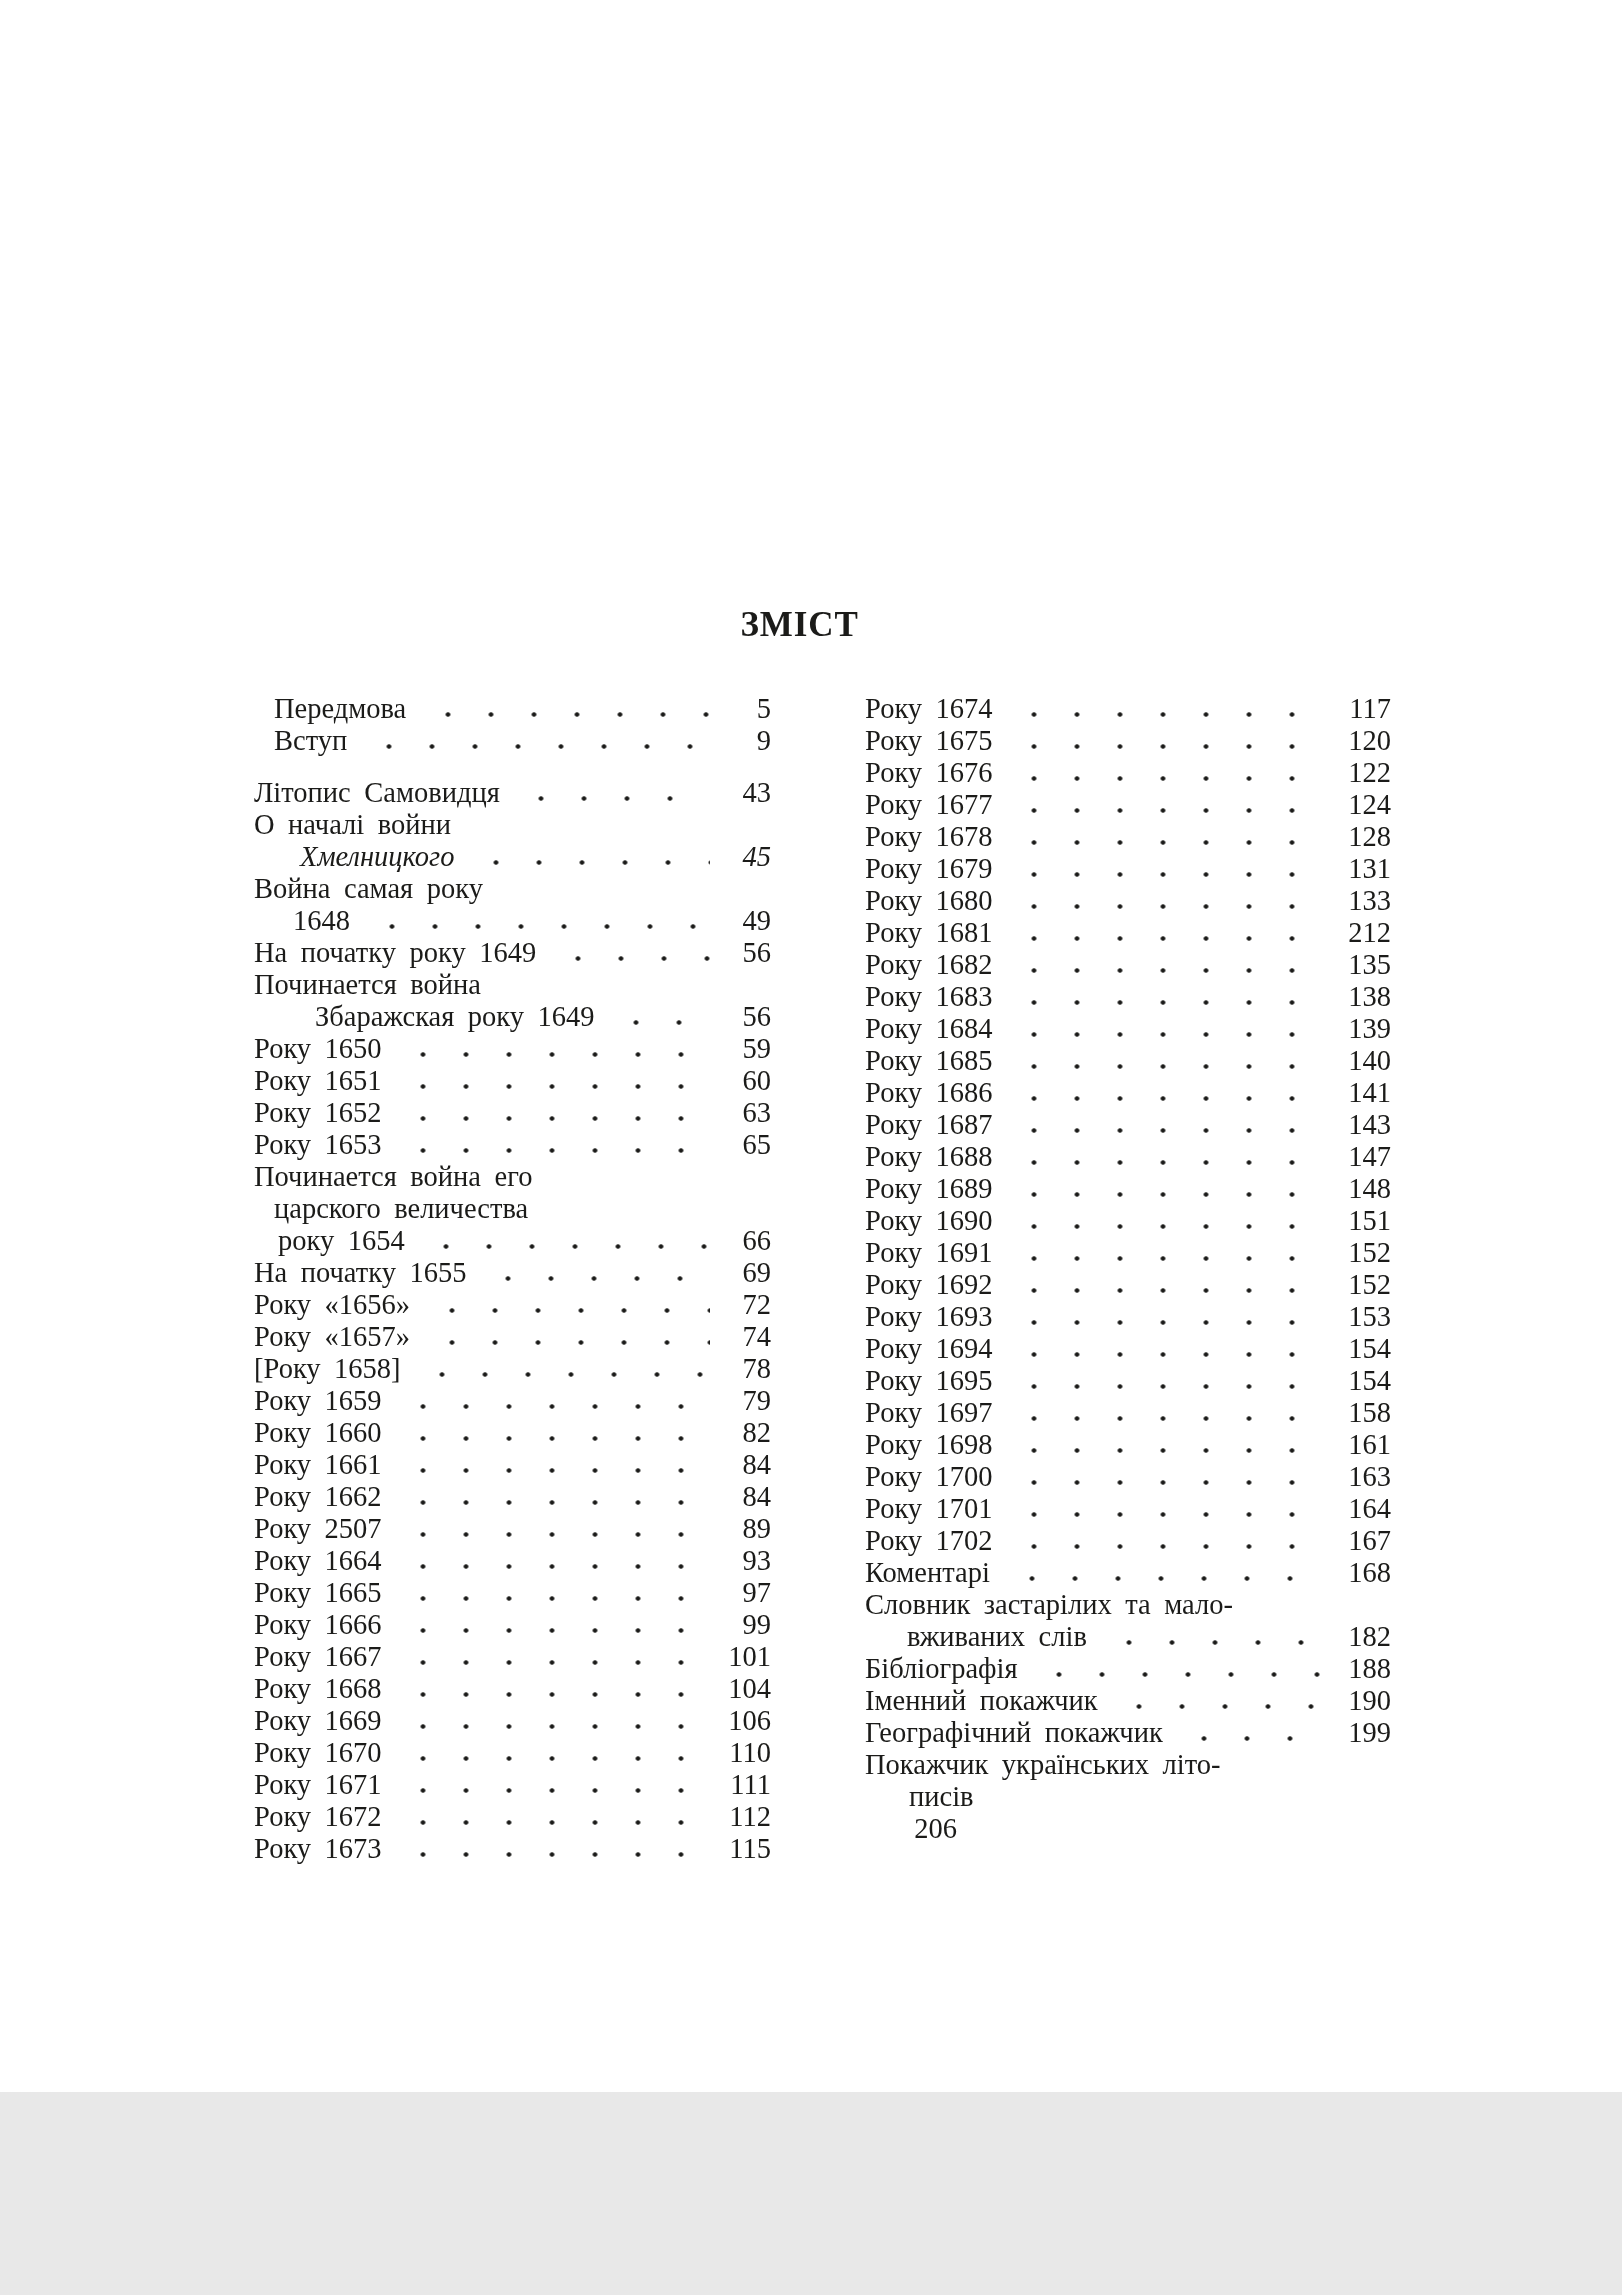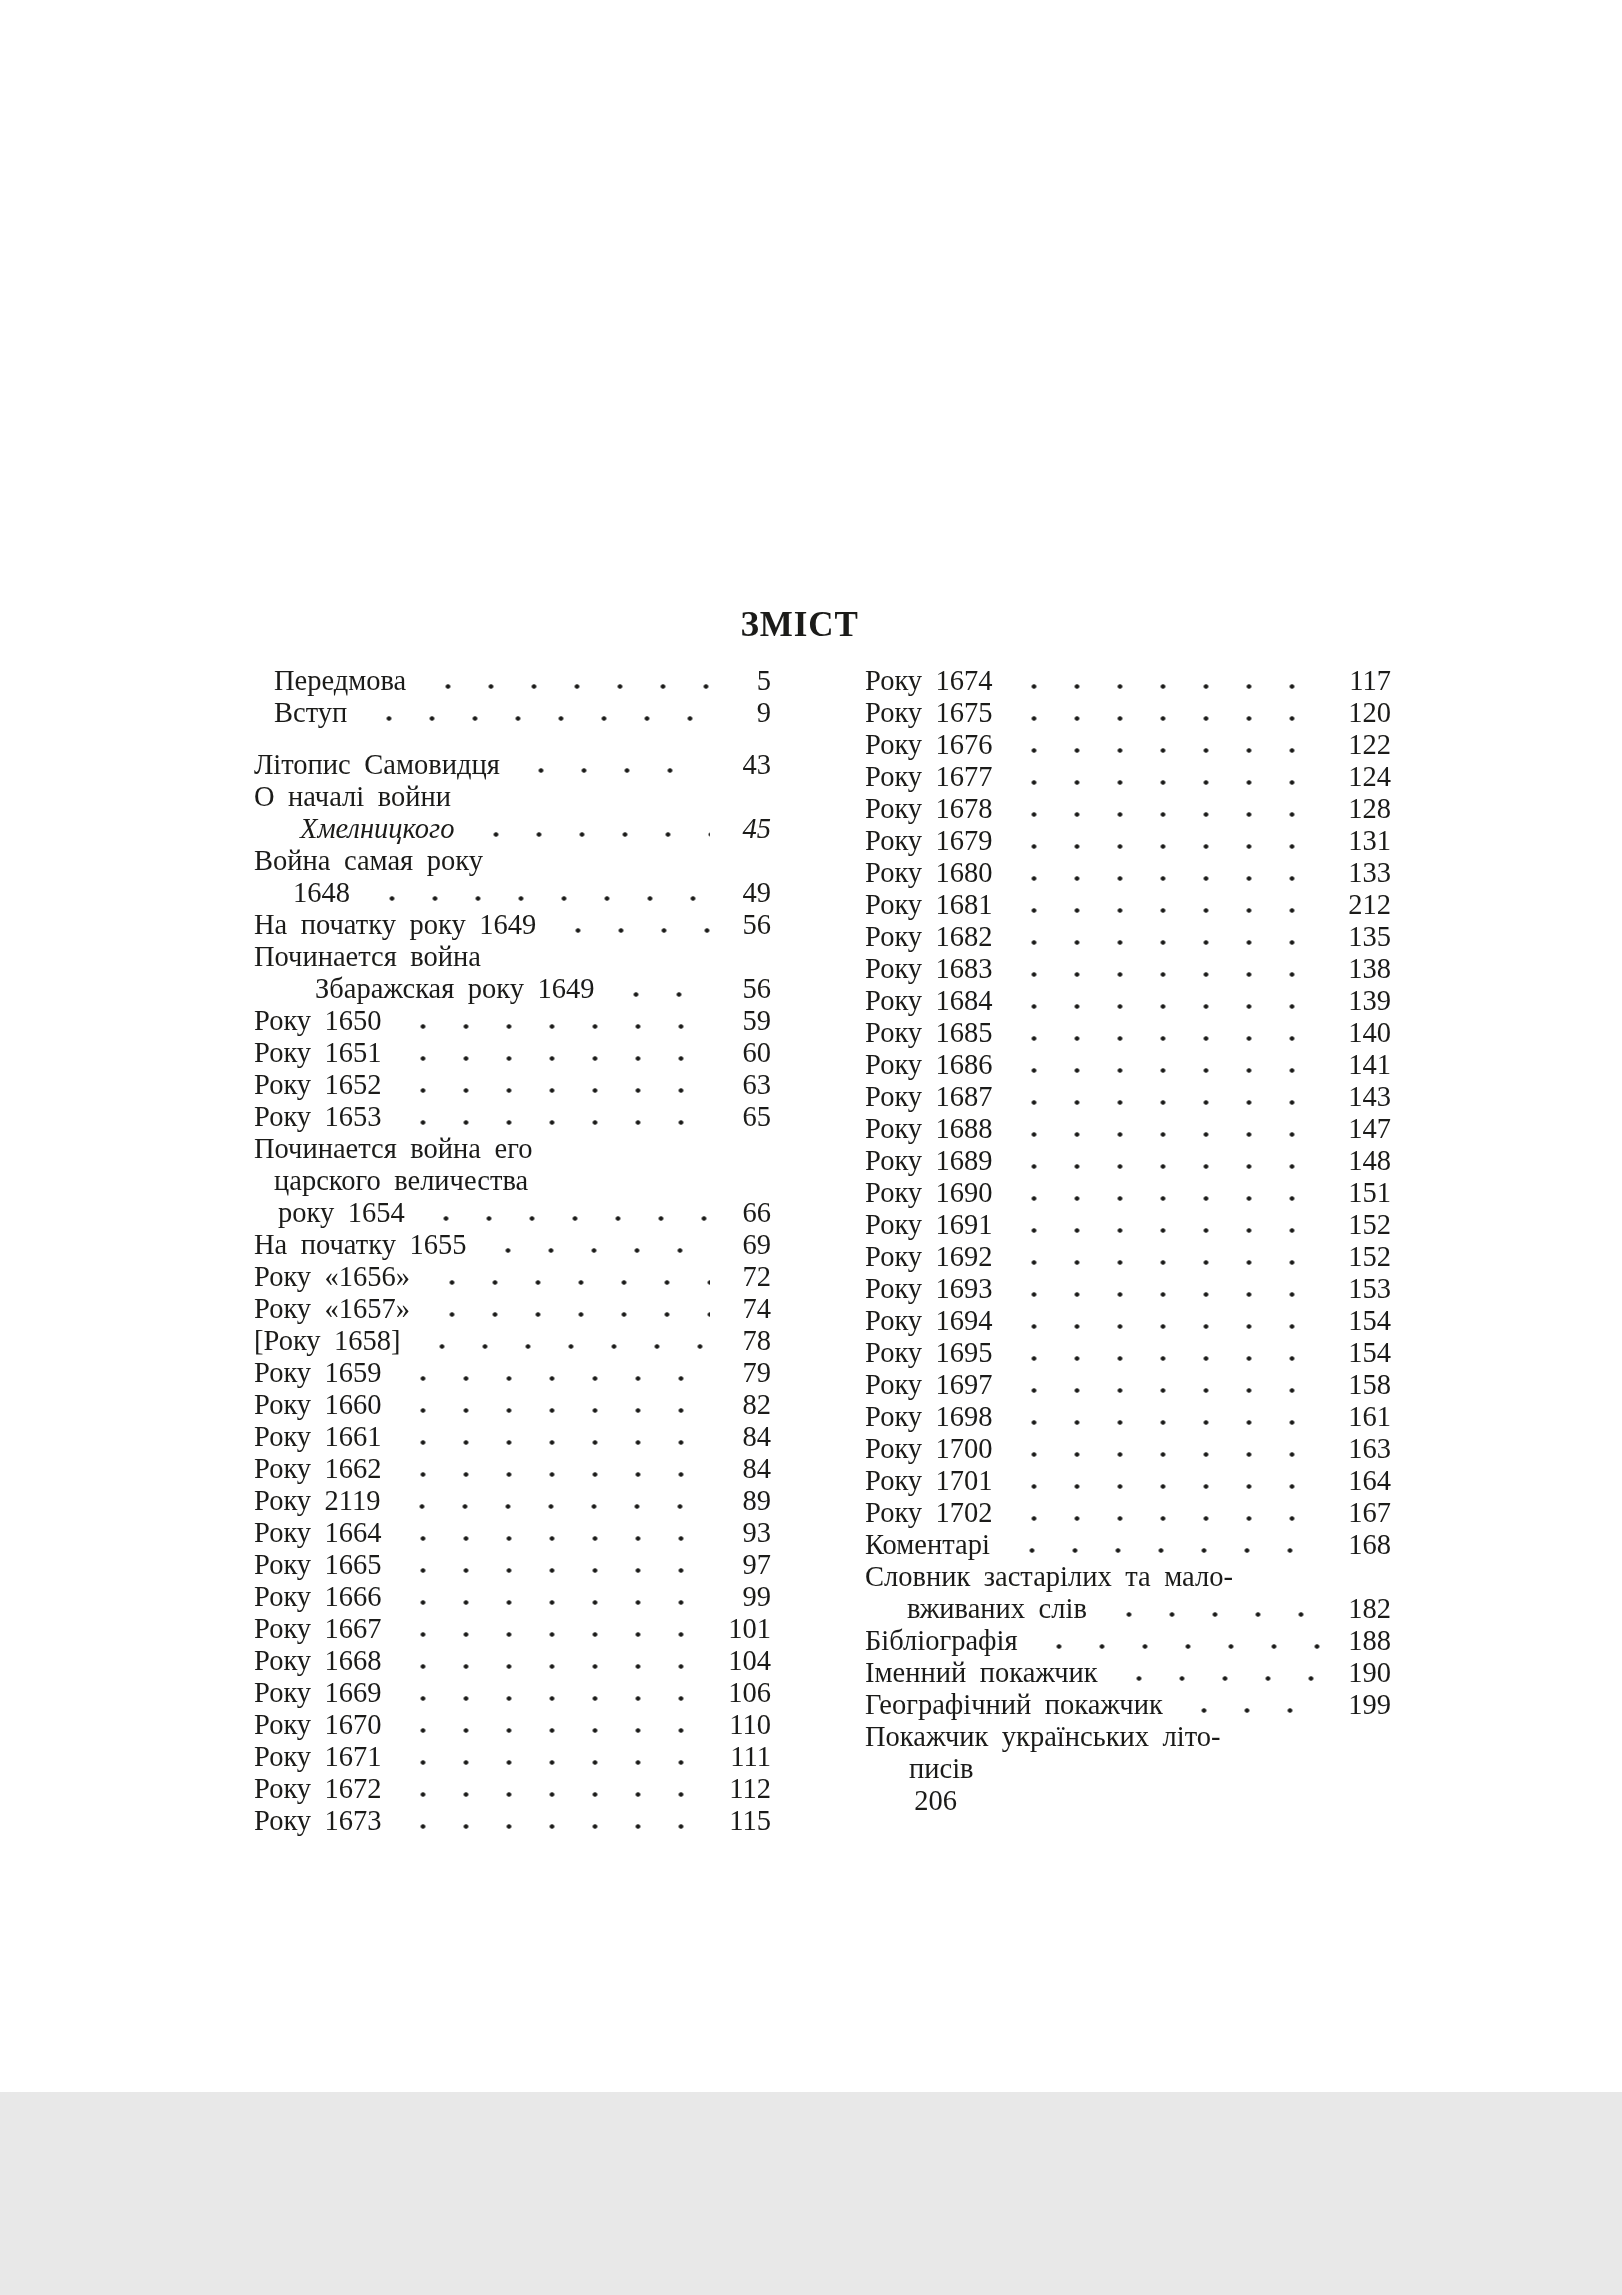--- a/index.html
+++ b/index.html
@@ -23,21 +23,21 @@
     width: 1139px;
     margin: 0;
     text-align: center;
     font-size: 35px;
     font-weight: bold;
     letter-spacing: 0.9px;
     line-height: 37px;
   }
   .col {
     position: absolute;
-    top: 665px;
+    top: 693px;
   }
   .col-left  { left: 254px; width: 517px; }
   .col-right { left: 865px; width: 526px; }
   .toc-row {
     display: flex;
     align-items: baseline;
     height: 32px;
     font-size: 28.5px;
     line-height: 32px;
     white-space: nowrap;
@@ -176,21 +176,21 @@
         <span class="entry-text">Року 1661</span>
         <span class="leader"></span>
         <span class="page-num">84</span>
       </div>
       <div class="toc-row">
         <span class="entry-text">Року 1662</span>
         <span class="leader"></span>
         <span class="page-num">84</span>
       </div>
       <div class="toc-row">
-        <span class="entry-text">Року 2119</span>
+        <span class="entry-text">Року 2507</span>
         <span class="leader"></span>
         <span class="page-num">89</span>
       </div>
       <div class="toc-row">
         <span class="entry-text">Року 1664</span>
         <span class="leader"></span>
         <span class="page-num">93</span>
       </div>
       <div class="toc-row">
         <span class="entry-text">Року 1665</span>

